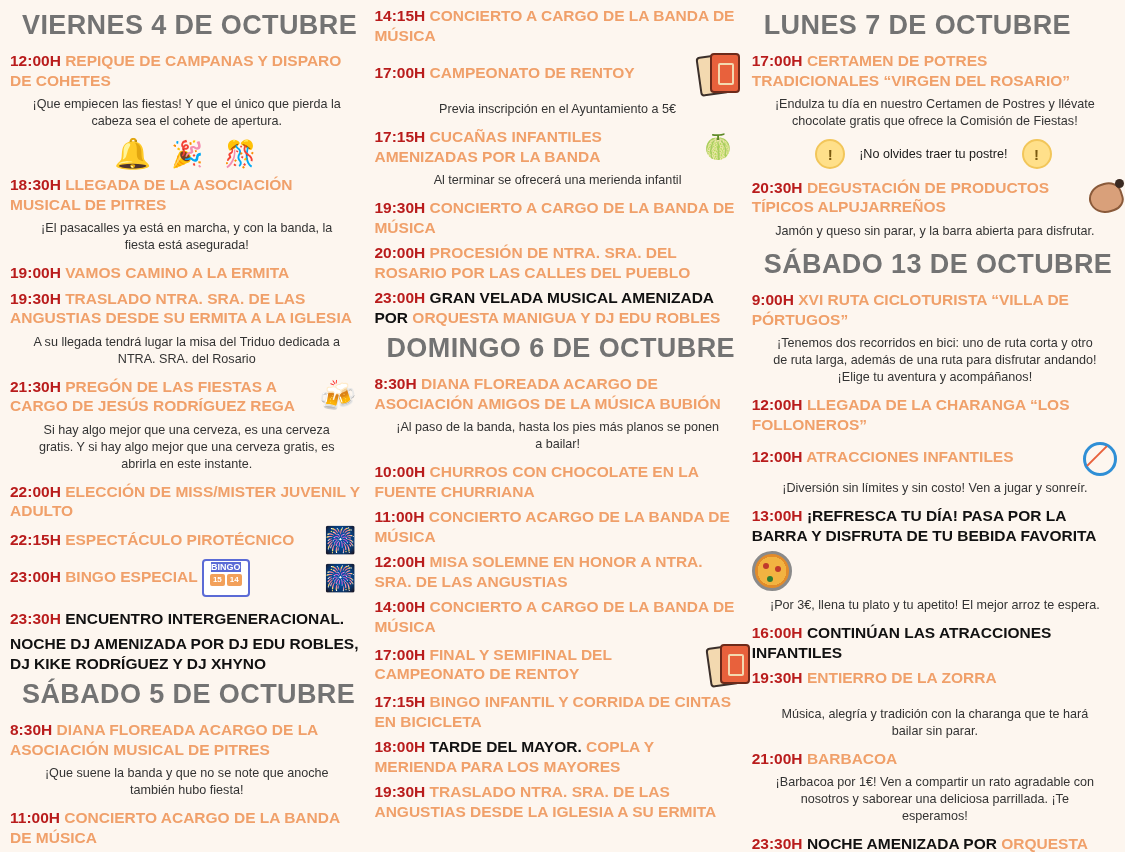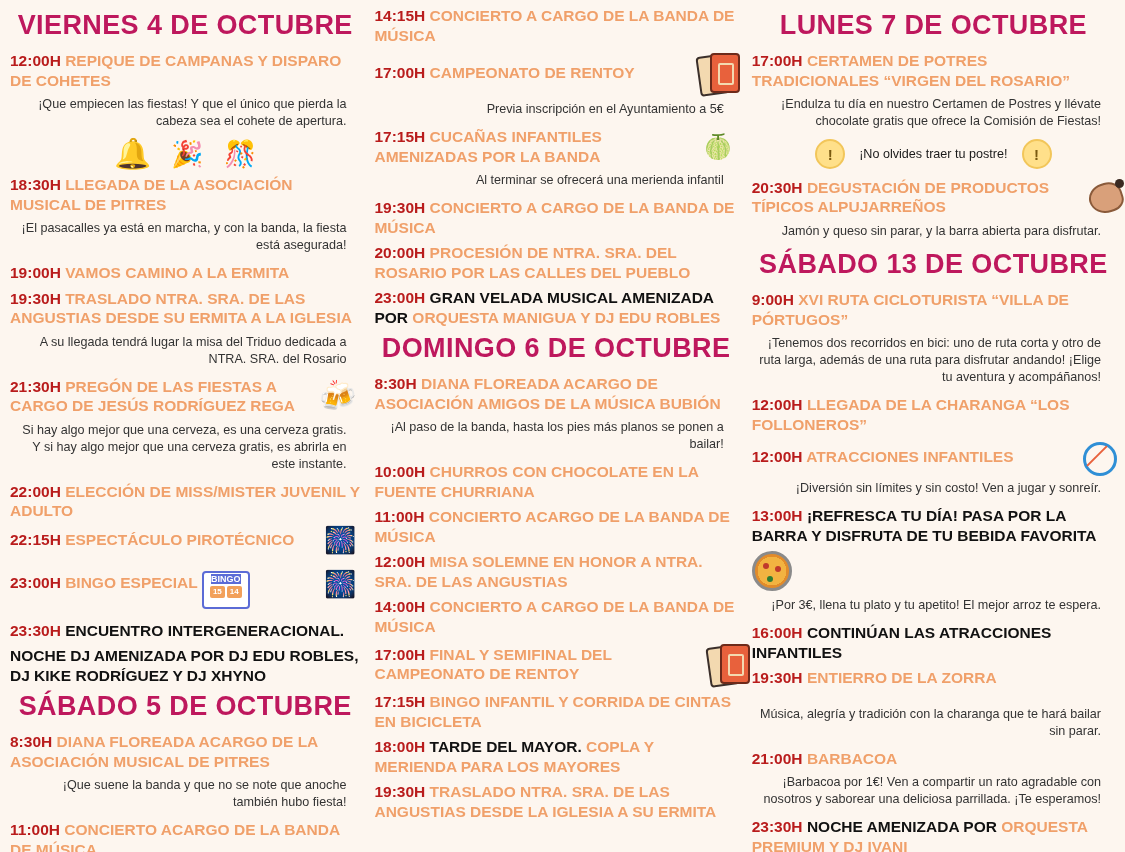--- a/index.html
+++ b/index.html
@@ -20,41 +20,41 @@
   .col{
     width:355px;
     box-sizing:border-box;
   }
   .col.mid{width:368px;}
   .col.right{width:368px;}
   h2.day{
     font-size:27px;
     font-weight:bold;
     letter-spacing:.4px;
-    text-align:center;
-    margin:4px 0 10px 0;
-    color:#be185d;
+    text-align:left;
+    margin:4px 0 10px 12px;
+    color:#737373;
   }
   .ev{
     margin:0 0 6px 0;
     line-height:1.26;
     font-size:15.5px;
     font-weight:bold;
     position:relative;
   }
   .time{color:#b91c1c;}
   .title{color:#f0a06a;}
   .title.dark{color:#111;}
   .note{
     font-size:12.6px;
     font-weight:normal;
     color:#333;
-    text-align:right;
+    text-align:center;
     line-height:1.35;
-    margin:4px 14px 9px 7px;
+    margin:4px 14px 9px 17px;
   }
   .icon{
     display:inline-block;
     vertical-align:middle;
     margin:0 4px;
     line-height:1;
   }
   .ic-md{font-size:24px;}
   .inlineicons{
     display:flex;
@@ -87,21 +87,20 @@
     display:inline-block;
     width:44px;height:34px;
     border-radius:4px;
     background:#fff;
     border:2px solid #5b6bd6;
     font-size:8px;
     text-align:center;
     color:#5b6bd6;
     vertical-align:middle;
     overflow:hidden;
-    margin-top:12px;
   }
   .bingo .b1{background:#5b6bd6;color:#fff;font-weight:bold;font-size:9px;line-height:12px;}
   .bingo .b2{display:flex;justify-content:center;gap:2px;padding-top:1px;}
   .bingo .b2 span{background:#f2a05a;color:#fff;border-radius:2px;padding:1px 3px;font-size:8px;}
   .cards{
     display:inline-block;position:relative;width:40px;height:44px;vertical-align:middle;
   }
   .cards i{
     position:absolute;width:26px;height:36px;border-radius:4px;border:2px solid #3b2f2a;
     background:#f3d9b0;display:block;

